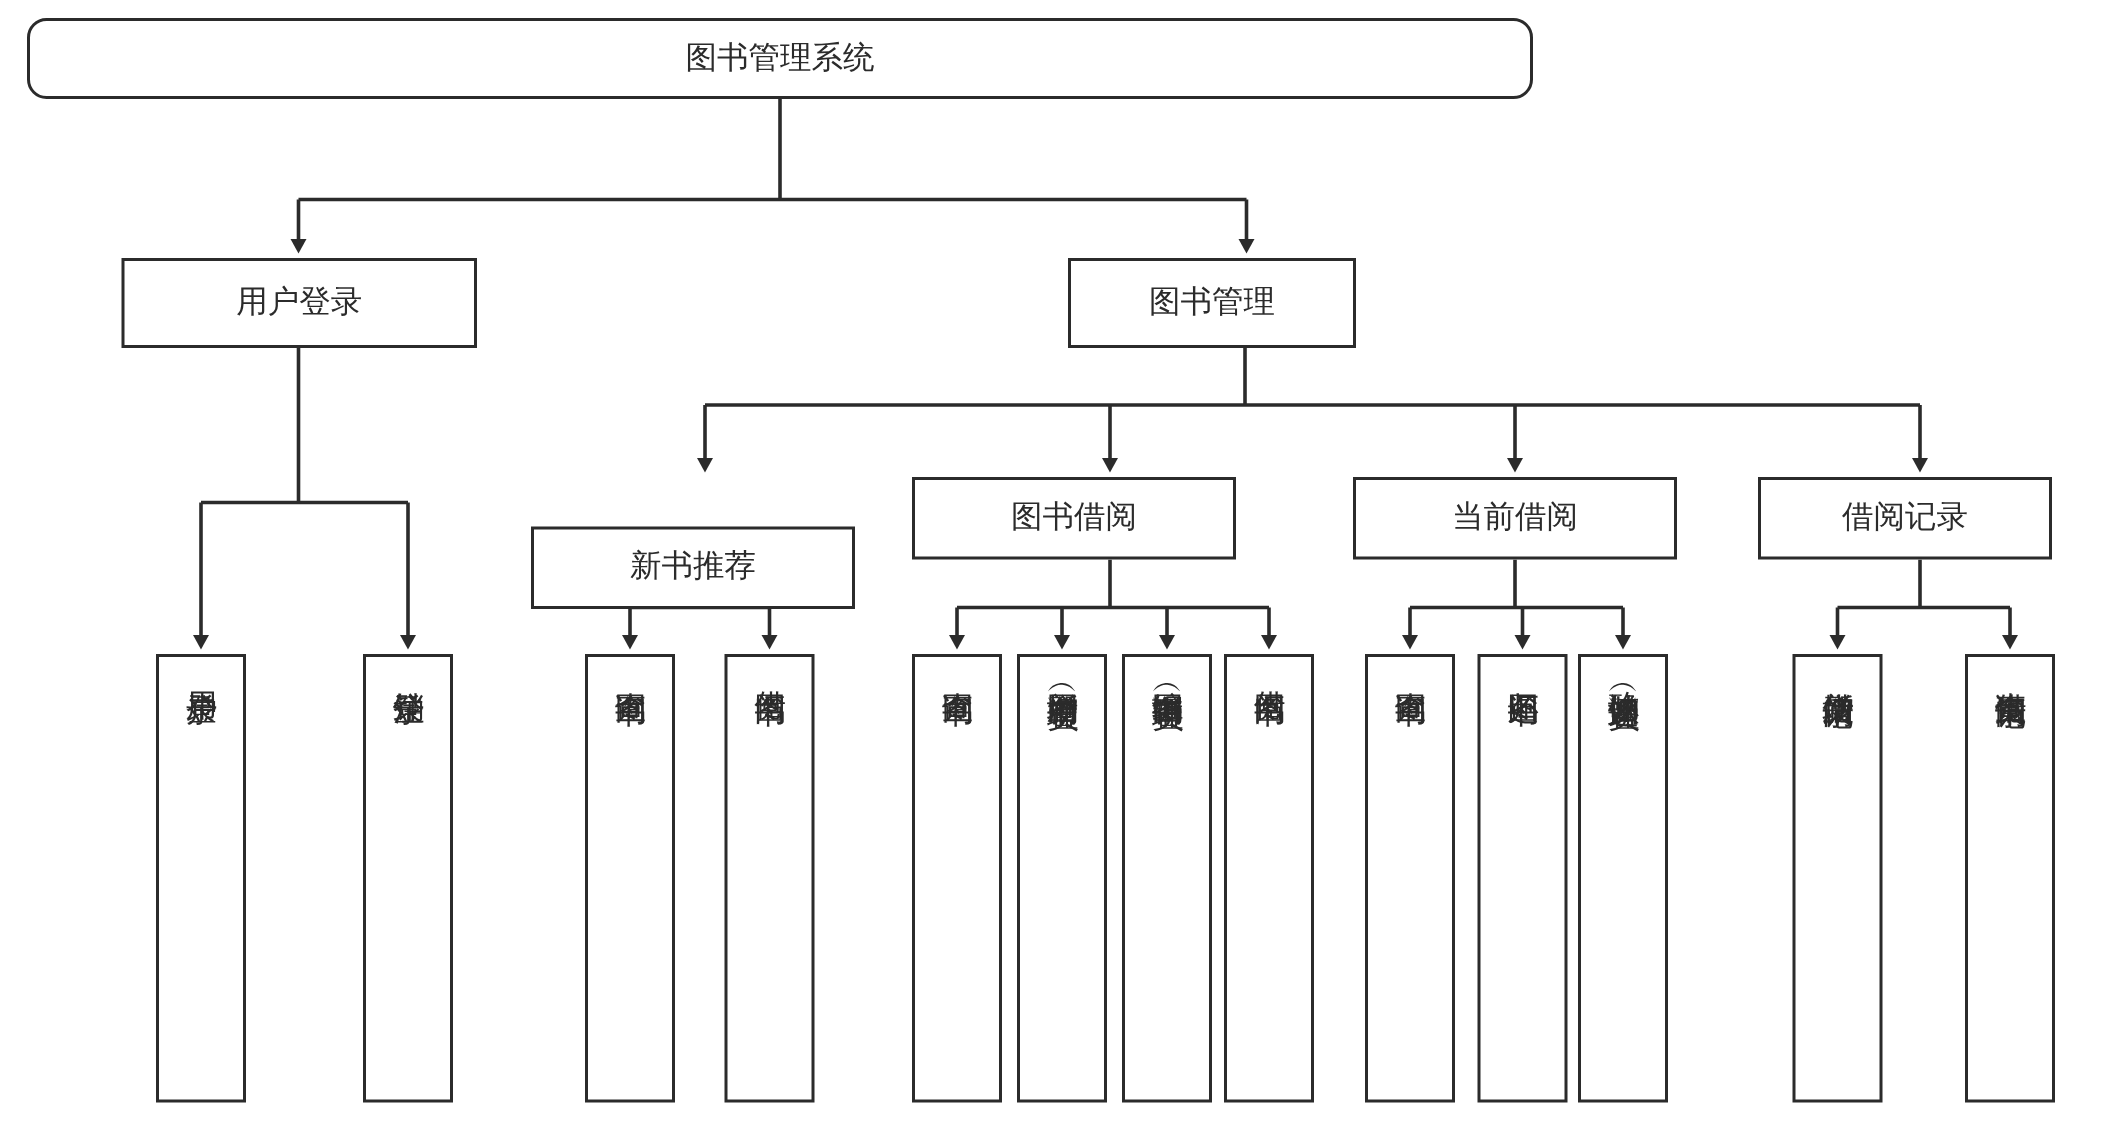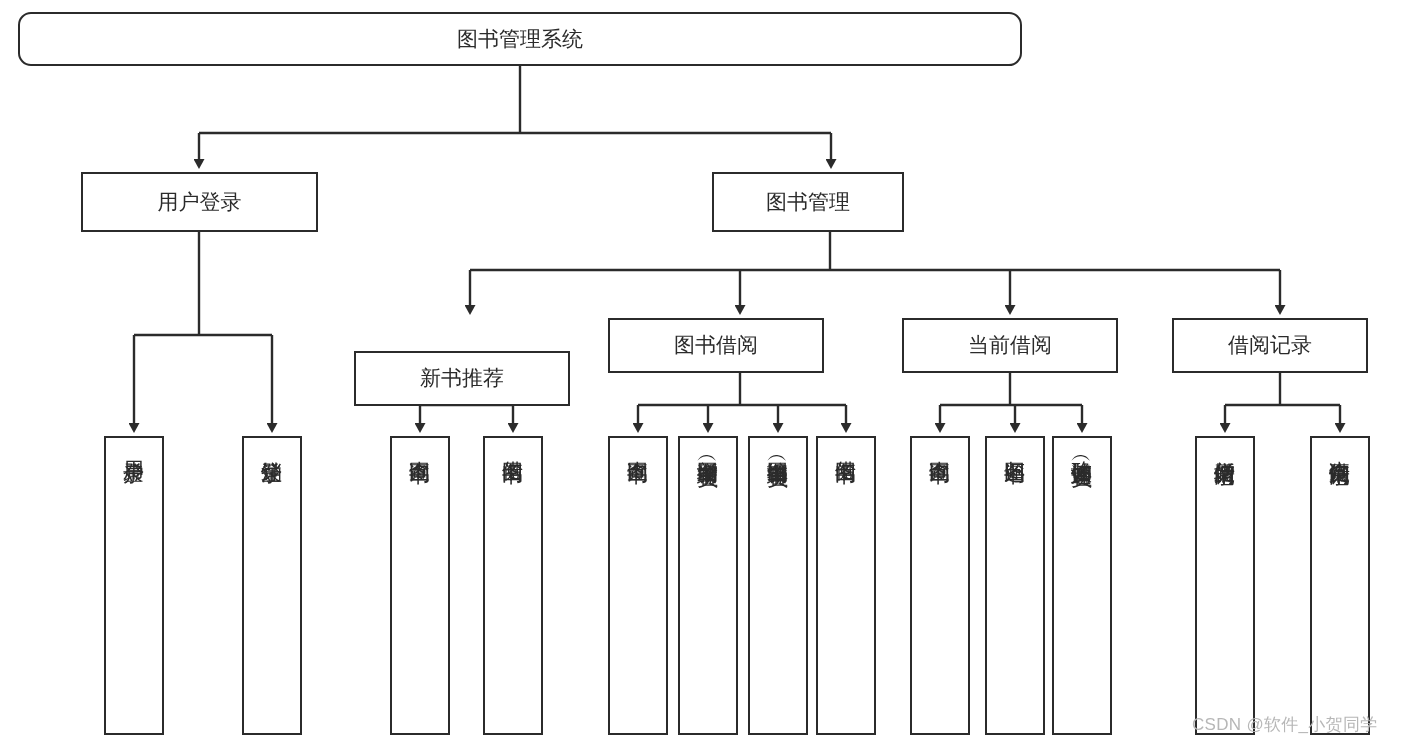--- a/index.html
+++ b/index.html
@@ -186,15 +186,14 @@
     <span class="label">确认归还（管理员）</span>
   </div>
 
   <div class="node node-v" style="left:1195px; top:436px; width:60px; height:299px;">
     <span class="label">新增借阅记录</span>
   </div>
   <div class="node node-v" style="left:1310px; top:436px; width:60px; height:299px;">
     <span class="label">查询借阅记录</span>
   </div>
 
-  <div class="watermark">CSDN @软件_小贺同学</div>
 
 </div>
 
 </body></html>

